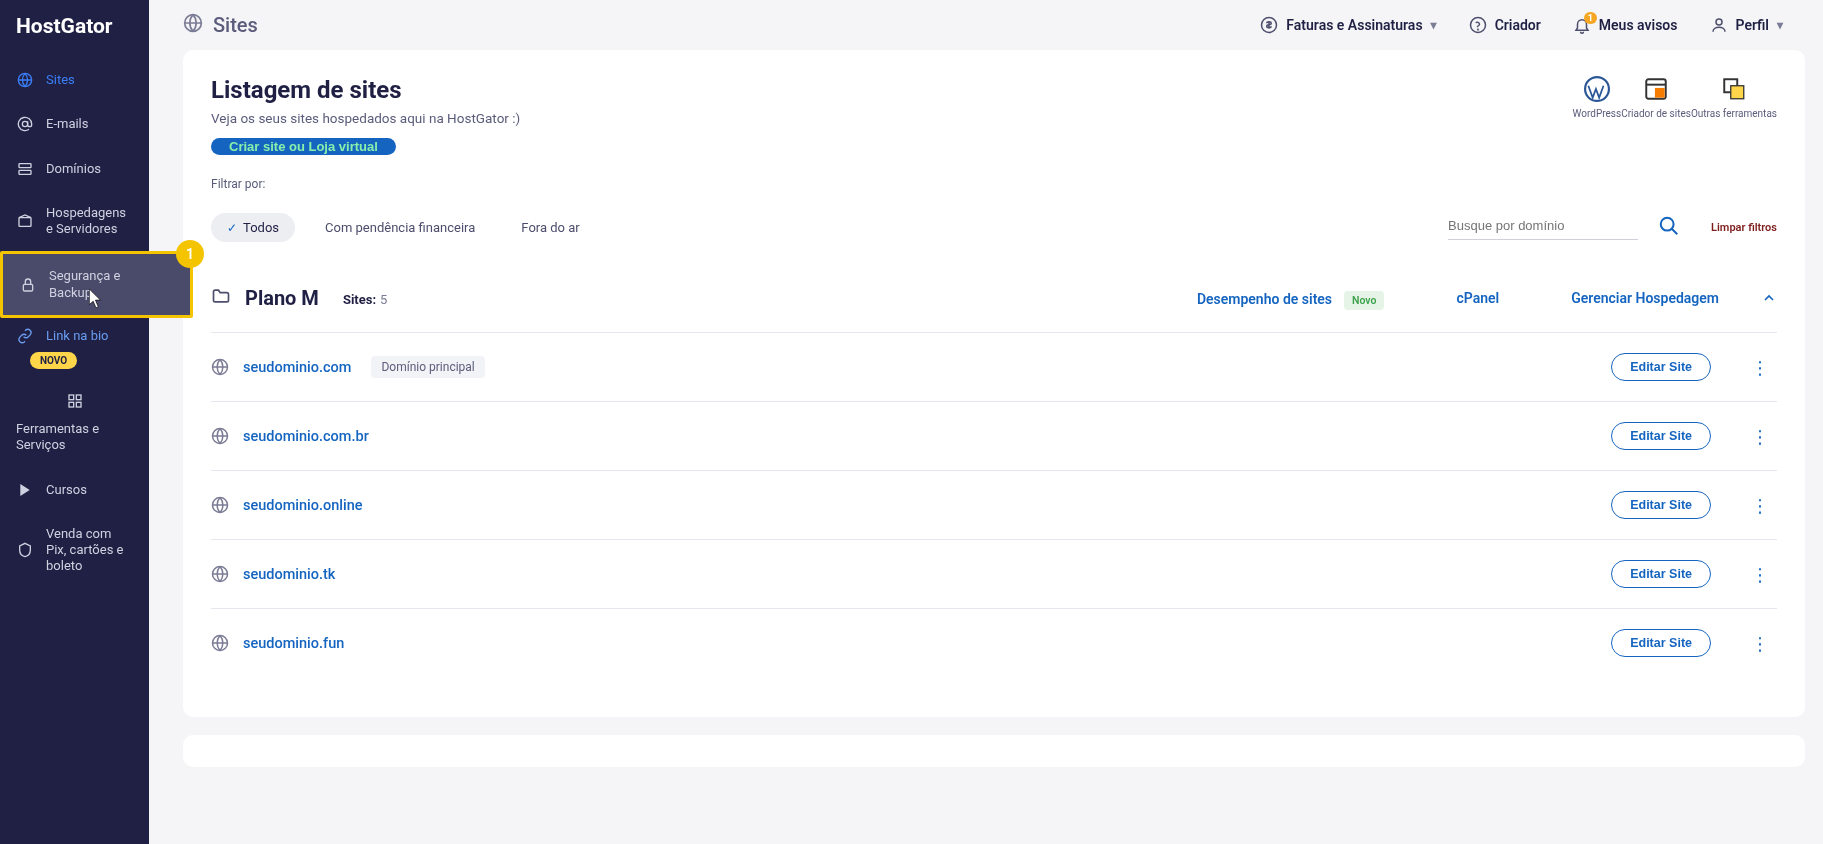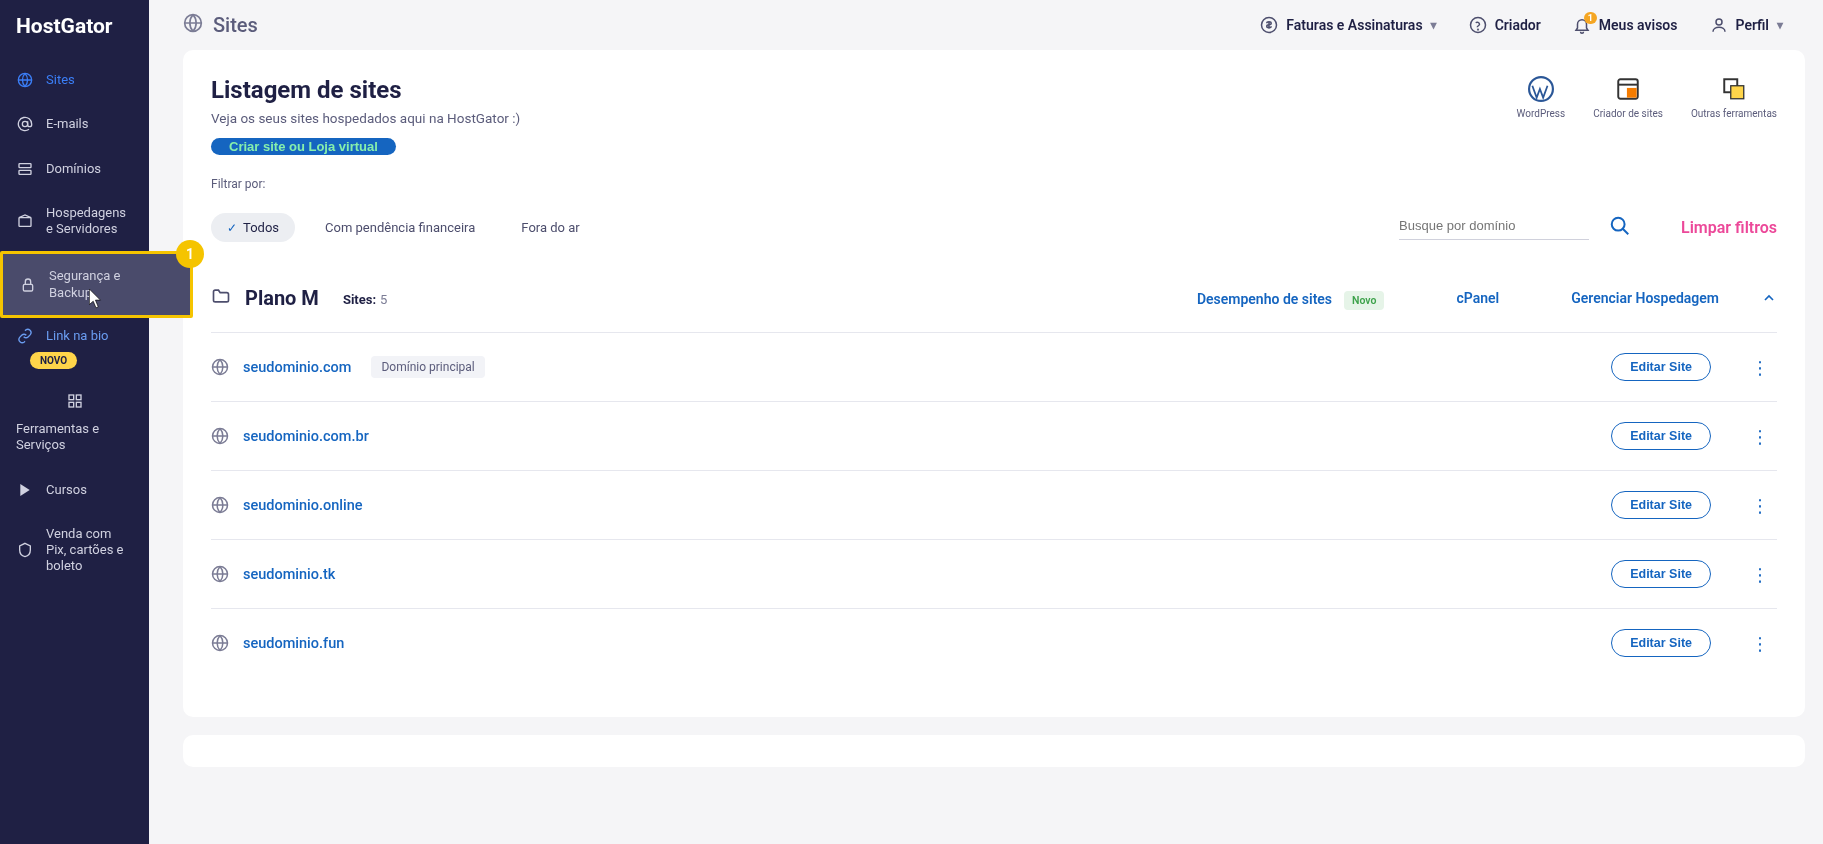--- a/index.html
+++ b/index.html
@@ -32,34 +32,34 @@
     .bell-badge { position:absolute; top:-4px; right:-6px; background:#f5a623; color:#fff; font-size:9px; font-weight:700; padding:1px 4px; border-radius:6px;}
 
     
     .content { background:#fff; margin: 0 18px 18px 34px; border-radius:10px; padding: 26px 28px 40px 28px; position:relative;}
 
     .listing-header { display:flex; }
     .listing-left { flex:1; }
     .listing-title { font-size:24px; font-weight:700; color:#1f2044; }
     .listing-sub { font-size:13.5px; color:#5b5c7b; margin-top:6px;}
     .btn-primary { display:inline-block; background:#1565c0; color:#86efac; font-size:13px; font-weight:600; padding:1px 18px; border-radius:18px; border:none; cursor:pointer; margin-top:12px;}
-    .tool-icons { display:flex; gap:28px; }
+    .tool-icons { display:flex; }
     .tool-item { display:flex; flex-direction:column; align-items:center; gap:6px; font-size:10px; color:#5b5c7b; cursor:pointer;}
     .tool-item .ti-icon { width:26px; height:26px; display:flex; align-items:center; justify-content:center;}
 
     .filter-row { display:flex; align-items:center; margin-top:22px; gap:14px;}
     .filter-label { font-size:12px; color:#5b5c7b;}
     .chip { font-size:13px; color:#4d4e6d; padding:7px 16px; border-radius:18px; cursor:pointer;}
     .chip.selected { background:#eceef2; color:#1f2044; }
     .chip .check { color:#1565c0; margin-right:6px; font-size:12px;}
     .filter-spacer { flex:1;}
     .search-wrap { display:flex; align-items:center; border-bottom:1px solid #d0d1dc; padding:2px 0 6px 0; width:190px;}
     .search-wrap input { border:none; outline:none; font-size:13px; flex:1; color:#333; background:transparent;}
     .search-btn { color:#1565c0; cursor:pointer; margin-left:6px;}
-    .clear-link { color:#ec4899; font-size:16px; font-weight:600; cursor:pointer; margin-left:36px;}
+    .clear-link { color:#7f1d1d; font-size:11px; font-weight:600; cursor:pointer; margin-left:17px;}
 
     .plan-row { display:flex; align-items:center; margin-top:44px; padding-bottom:22px; border-bottom:1px solid #e6e7ee; gap:14px;}
     .plan-row .folder { color:#4d4e6d; }
     .plan-name { font-size:20px; font-weight:700;}
     .plan-count-label { font-size:13px; font-weight:700; margin-left:10px; color:#1f2044;}
     .plan-count-val { font-size:13px; color:#7b7c95;}
     .plan-spacer { flex:1;}
     .plan-link { color:#1565c0; font-size:14px; font-weight:600; cursor:pointer;}
     .novo-pill { background:#e6f4e8; color:#3da24b; font-size:10.5px; font-weight:600; padding:3px 8px; border-radius:4px; margin-left:8px;}
     .plan-gap { width:44px;}

